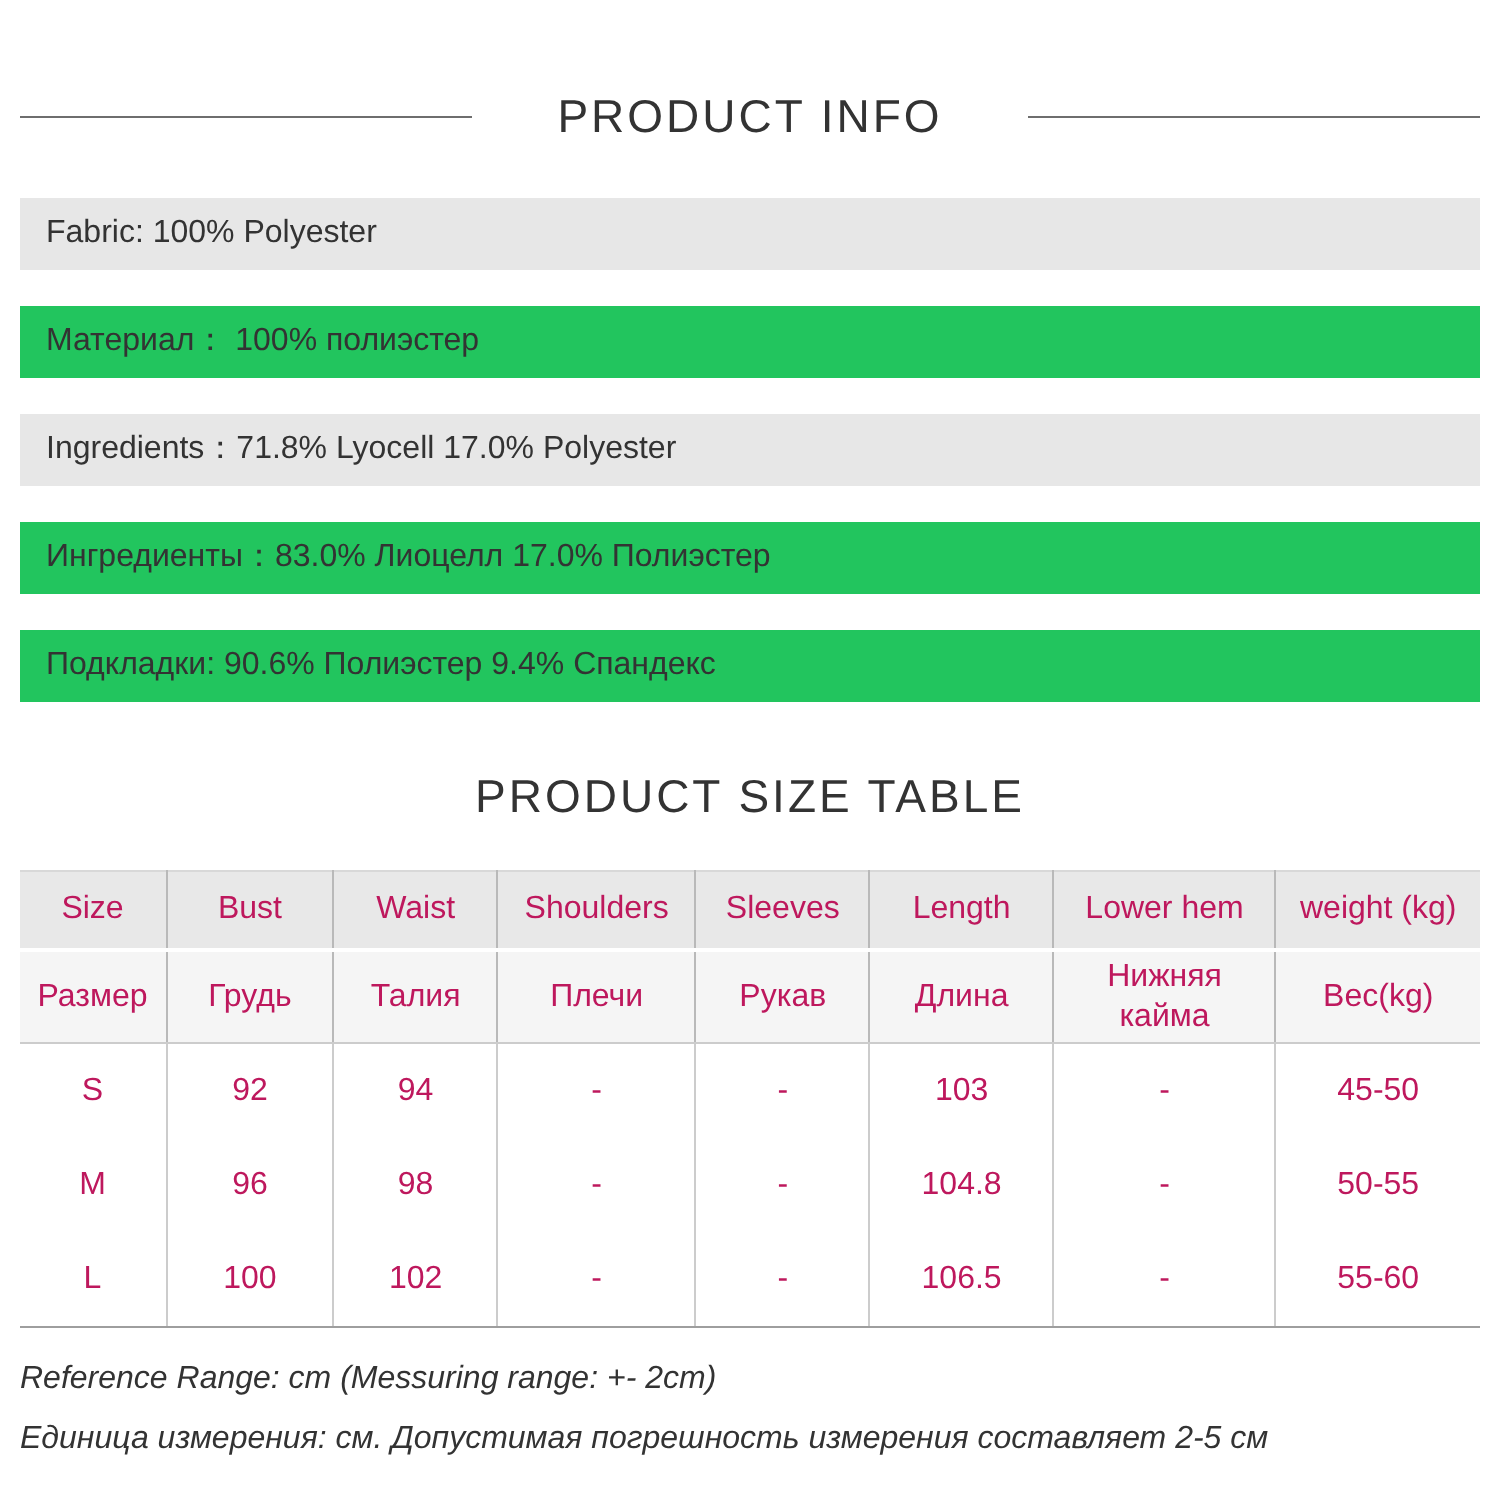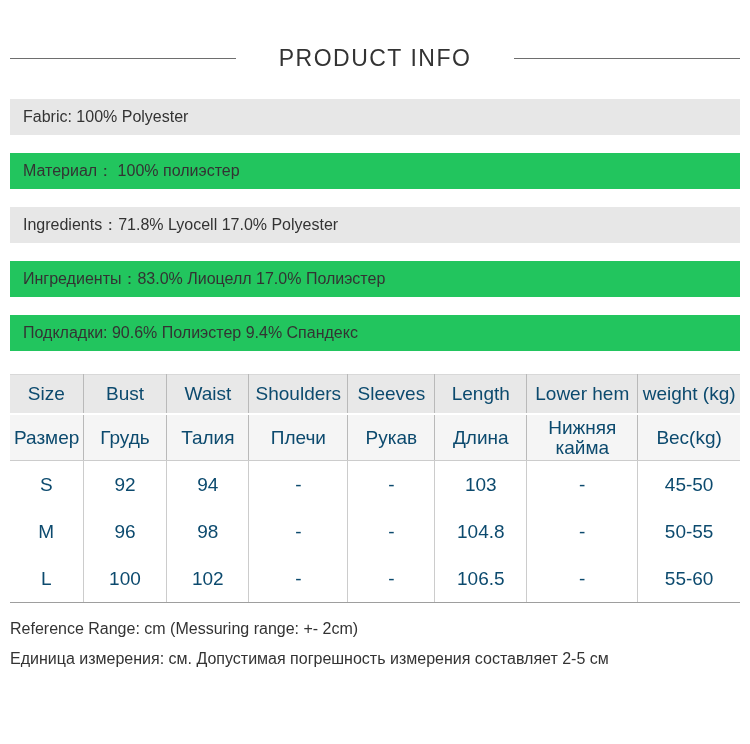--- a/index.html
+++ b/index.html
@@ -60,22 +60,22 @@
     overflow: hidden;
   }
   .info-row.shade-dark  { background: #e7e7e7; }
   .info-row.shade-light { background: #22c55e; }
   
   table.size-table {
     width: 730px;
     margin: 23px 10px 0 10px;
     border-collapse: collapse;
     table-layout: fixed;
-    font-size: 19px;
-    color: #0c4a6e;
+    font-size: 16px;
+    color: #be185d;
   }
   table.size-table th,
   table.size-table td {
     font-weight: 400;
     text-align: center;
     vertical-align: middle;
     padding: 0 4px;
     overflow: hidden;
   }
   table.size-table th:not(:last-child),
@@ -101,20 +101,21 @@
   tr.data-row td {
     height: 47px;
     background: #ffffff;
   }
   tr.data-row:last-child td {
     border-bottom: 1px solid #9e9e9e;
   }
   
   .footer {
     margin: 15px 10px 0 10px;
+    font-style: italic;
   }
   .footer p {
     margin: 0 0 9px 0;
     font-size: 16px;
     line-height: 21px;
     color: #333333;
     white-space: nowrap;
   }
 </style>
 </head>
@@ -129,20 +130,21 @@
   </div>
 
   <div class="info-list">
     <div class="info-row shade-dark">Fabric: 100% Polyester</div>
     <div class="info-row shade-light">Материал： 100% полиэстер</div>
     <div class="info-row shade-dark">Ingredients：71.8% Lyocell 17.0% Polyester</div>
     <div class="info-row shade-light">Ингредиенты：83.0% Лиоцелл 17.0% Полиэстер</div>
     <div class="info-row shade-light">Подкладки: 90.6% Полиэстер 9.4% Спандекс</div>
   </div>
 
+  <h2 class="section-title plain">PRODUCT SIZE TABLE</h2>
 
   <table class="size-table">
     <colgroup>
       <col style="width:10.0%">
       <col style="width:11.5%">
       <col style="width:11.2%">
       <col style="width:13.6%">
       <col style="width:11.9%">
       <col style="width:12.6%">
       <col style="width:15.2%">

